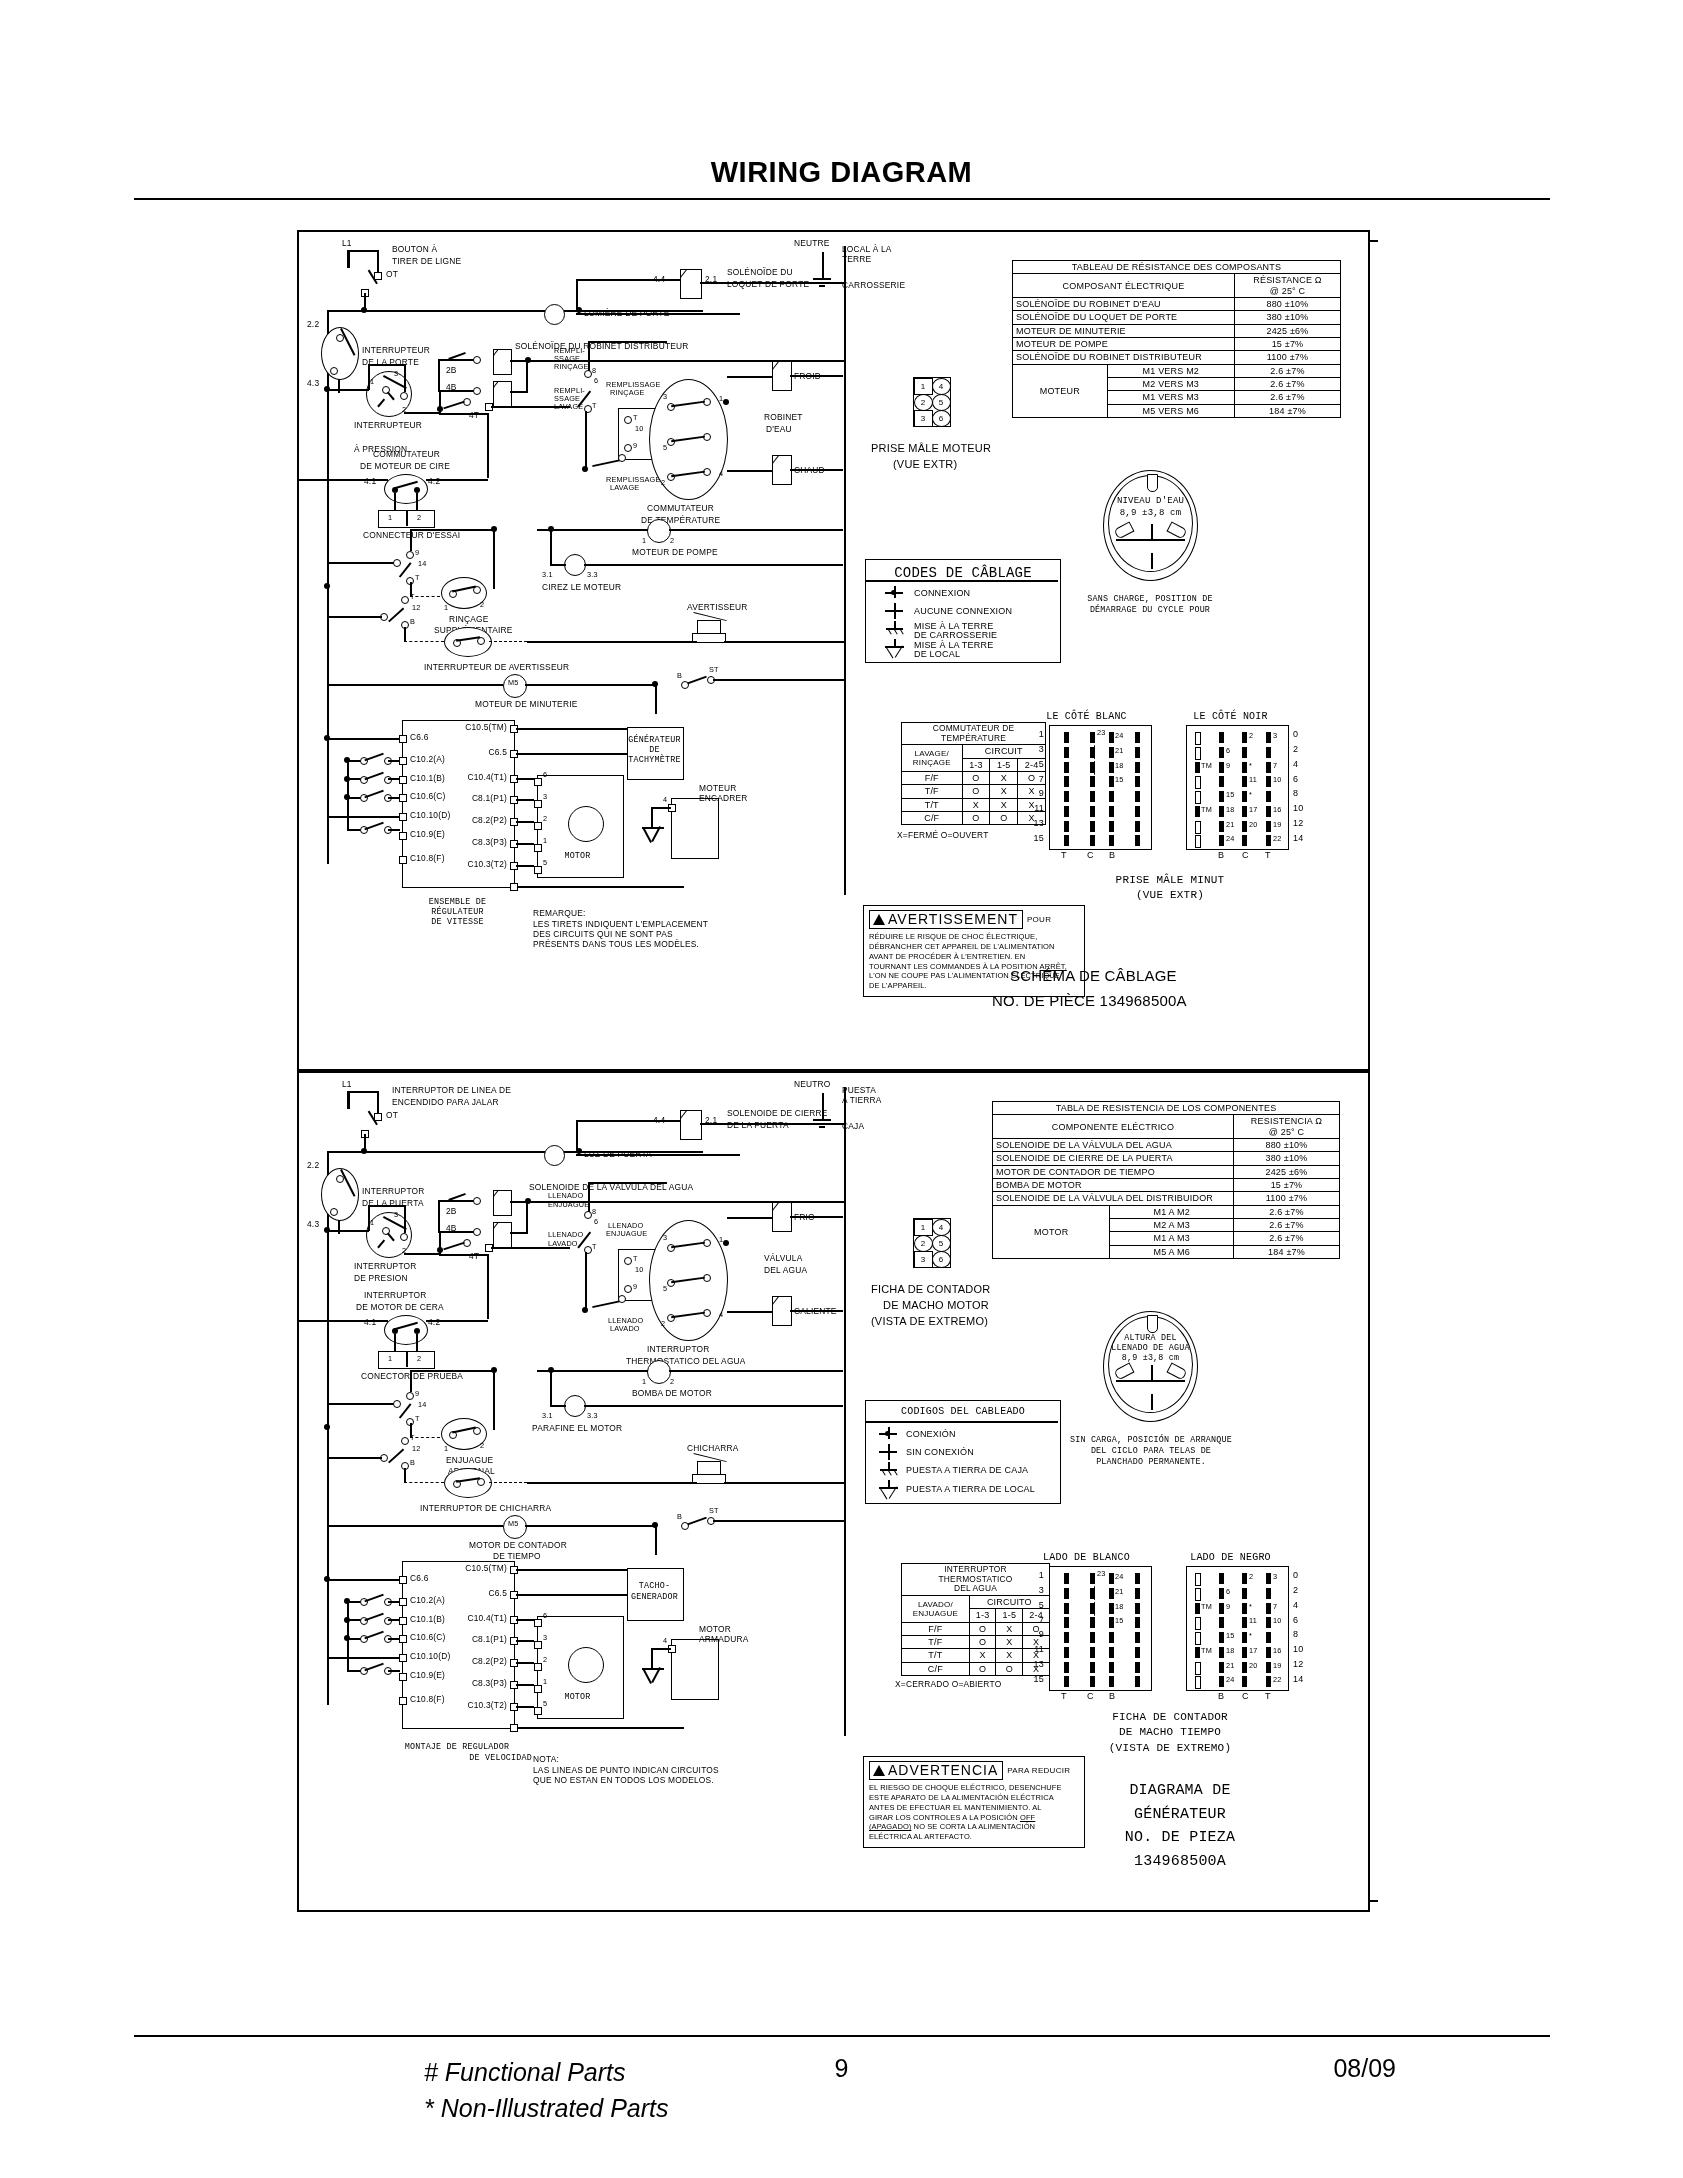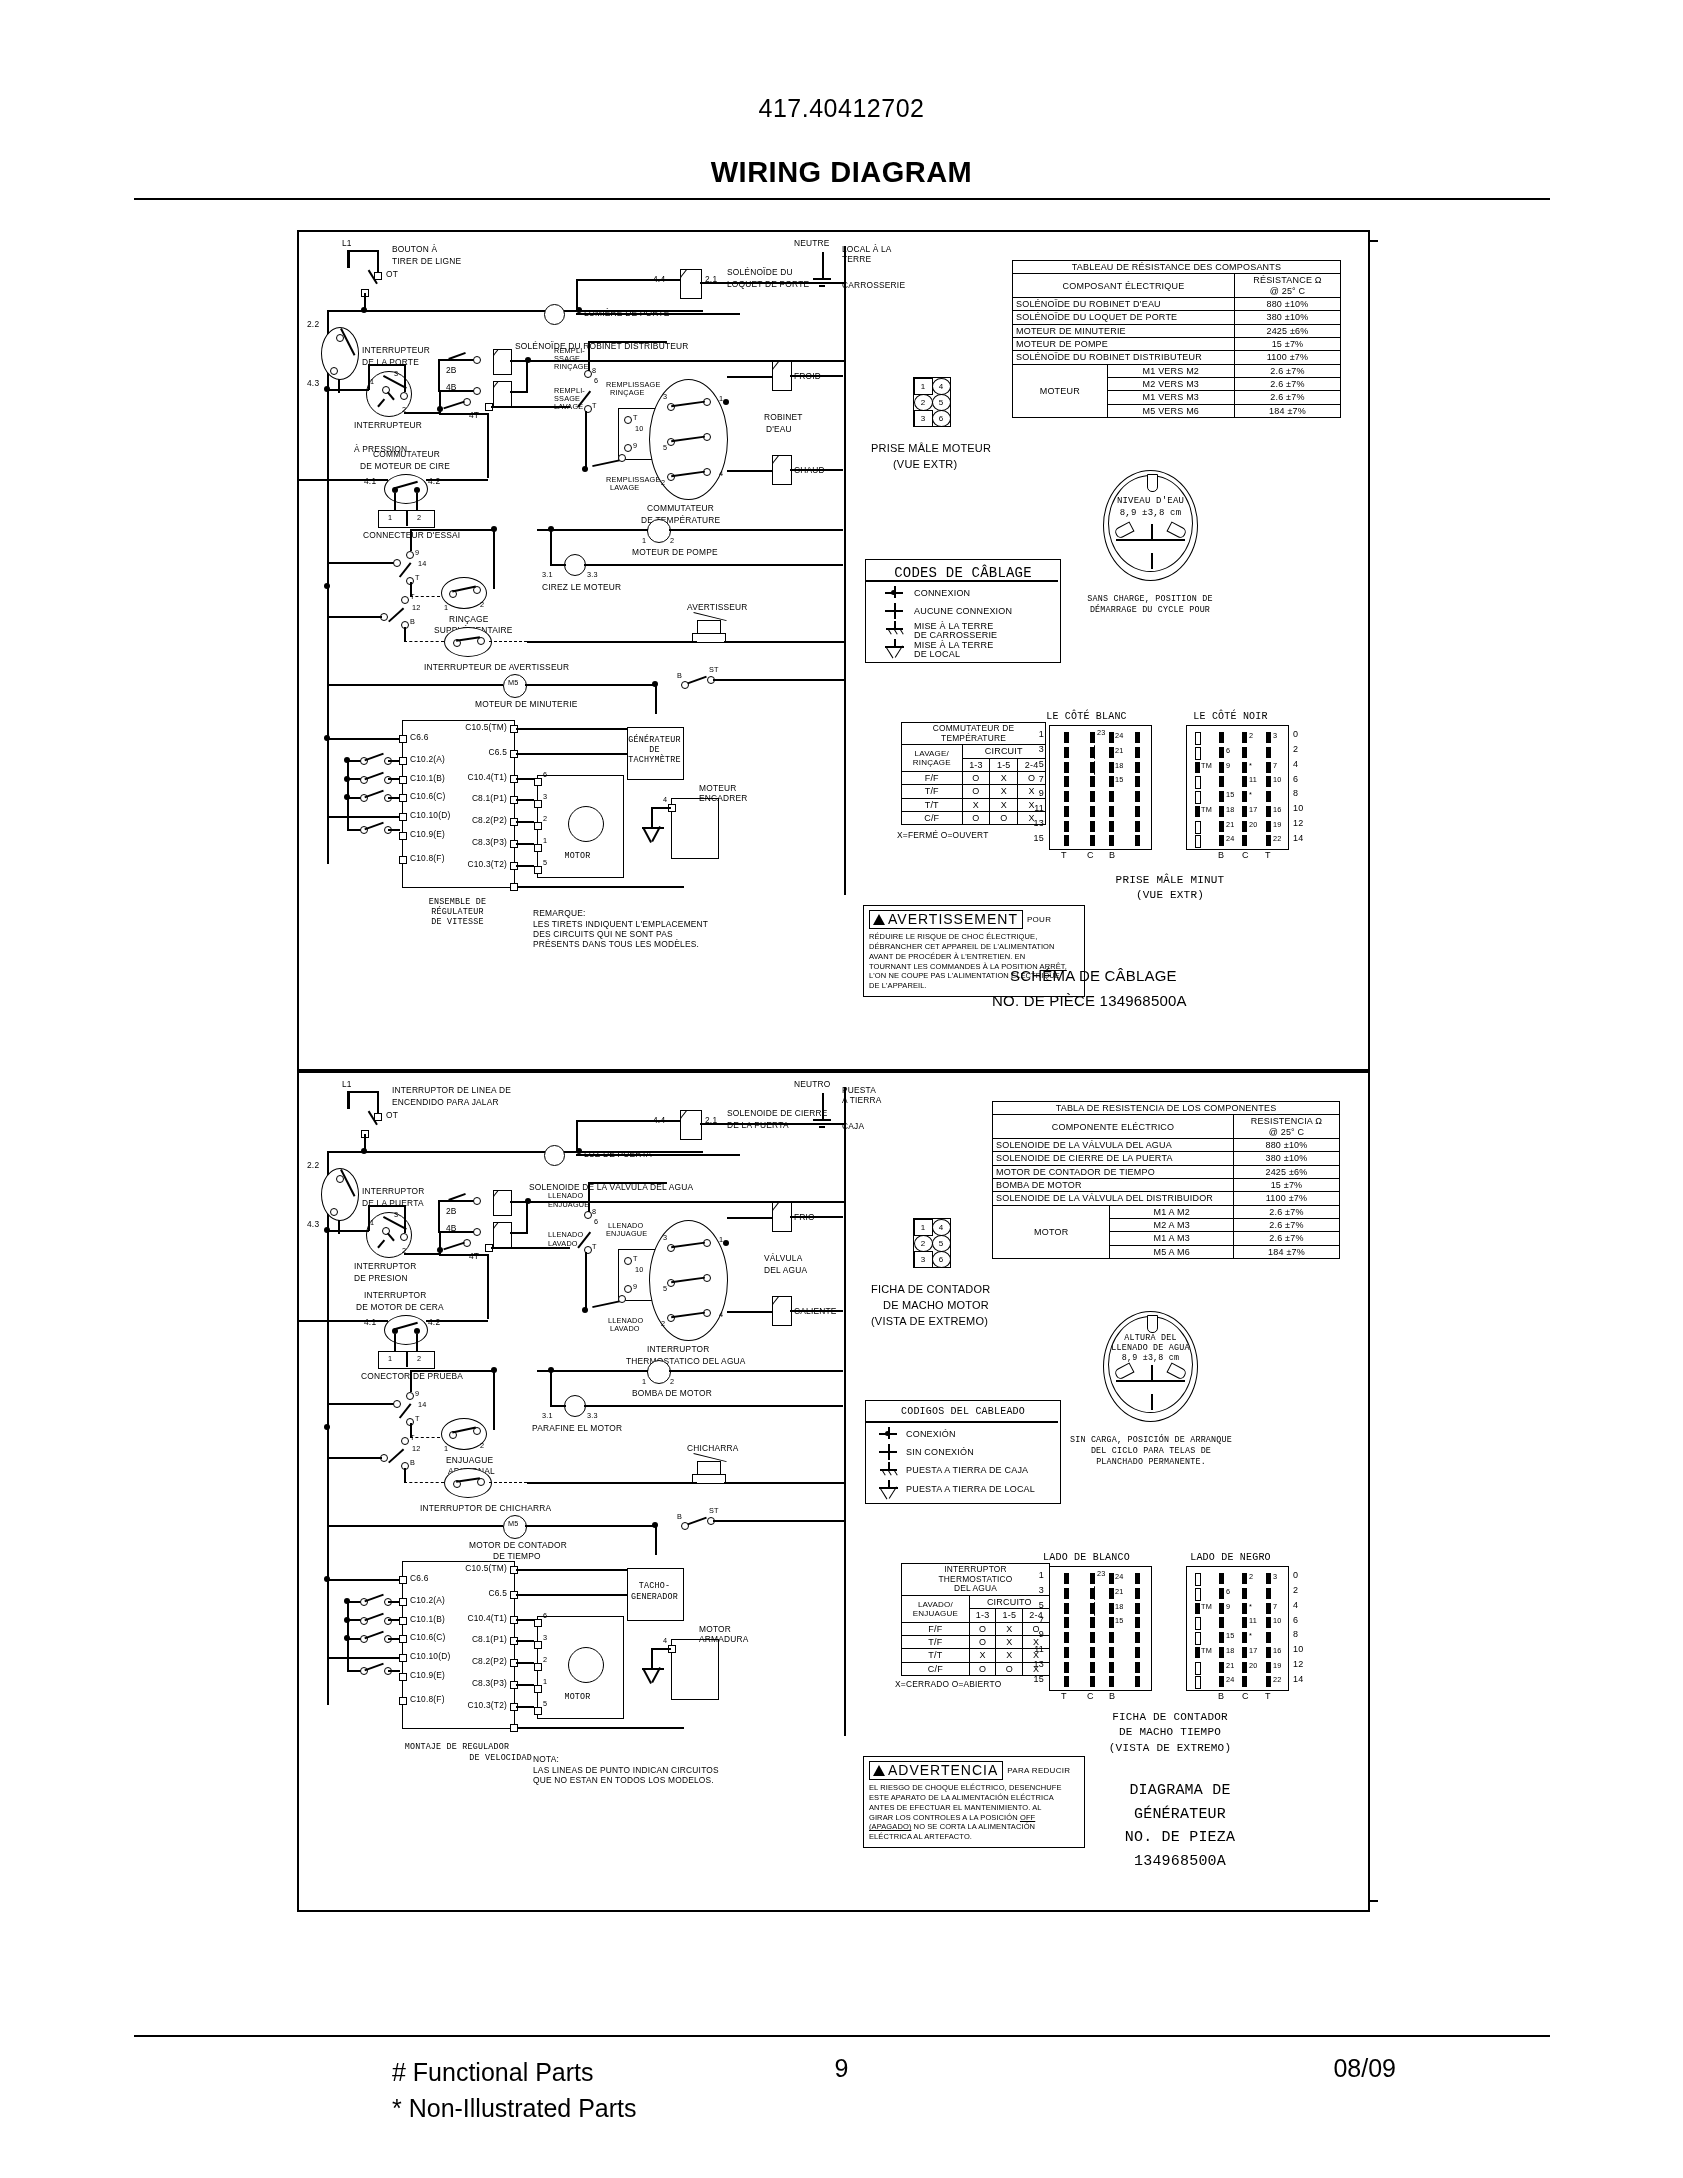--- a/index.html
+++ b/index.html
@@ -8,21 +8,21 @@
 
   
   .model-no{position:absolute;top:94px;left:0;width:1683px;text-align:center;font-size:25px;letter-spacing:0.5px;}
   .doc-title{position:absolute;top:156px;left:0;width:1683px;text-align:center;font-size:29px;font-weight:bold;letter-spacing:0.5px;}
   .hrule{position:absolute;left:134px;width:1416px;height:2px;background:#000;}
   .hrule.top{top:198px;}
   .hrule.bottom{top:2035px;}
 
   
   .footer{position:absolute;top:2054px;left:0;width:1683px;height:89px;font-size:25px;}
-  .footer .fl{position:absolute;left:392px;top:0;line-height:1.45;}
+  .footer .fl{position:absolute;left:424px;top:0;line-height:1.45;font-style:italic;}
   .footer .fc{position:absolute;left:0;width:1683px;text-align:center;top:0;}
   .footer .fr{position:absolute;right:287px;top:0;}
 
   
   .panel{position:absolute;border:2px solid #000;background:#fff;}
   #panel-fr{left:297px;top:230px;width:1069px;height:837px;}
   #panel-es{left:297px;top:1071px;width:1069px;height:837px;}
   .nub{position:absolute;width:10px;height:2px;background:#000;}
 
   .dg{position:absolute;font-family:"Liberation Sans",sans-serif;}
@@ -73,21 +73,20 @@
   
   .drum{position:absolute;}
   .drum .outer{position:absolute;inset:0;border:1.5px solid #000;border-radius:50%;}
   .drum .inner{position:absolute;left:5px;top:5px;right:5px;bottom:9px;border:1.5px solid #000;border-radius:50%;}
 </style>
 </head>
 <body>
 
 <div class="page">
 
-  <div class="model-no">417.40412702</div>
   <div class="doc-title">WIRING DIAGRAM</div>
   <div class="hrule top"></div>
 
   <div class="panel" id="panel-fr">
     <div class="nub" style="right:-10px;top:8px;"></div>
 
     <div class="dg">
 
       <div class="wire wv" style="left:48px;top:18px;height:18px;width:3px;"></div>
       <div class="lbl" style="left:43px;top:6px;">L1</div>

